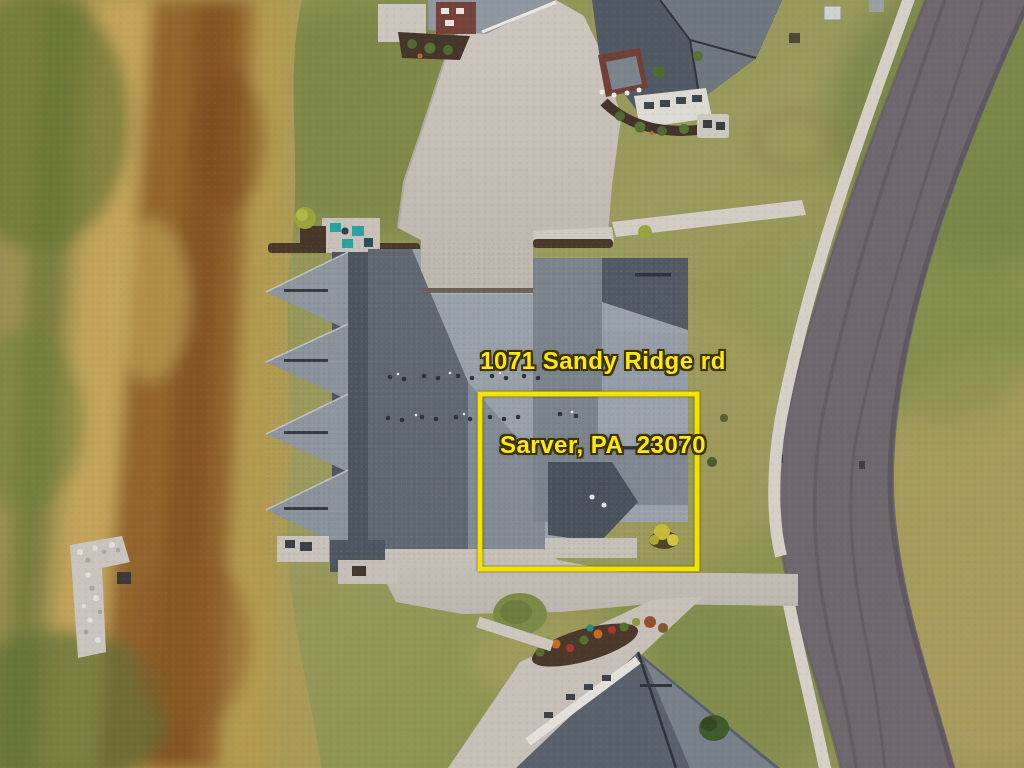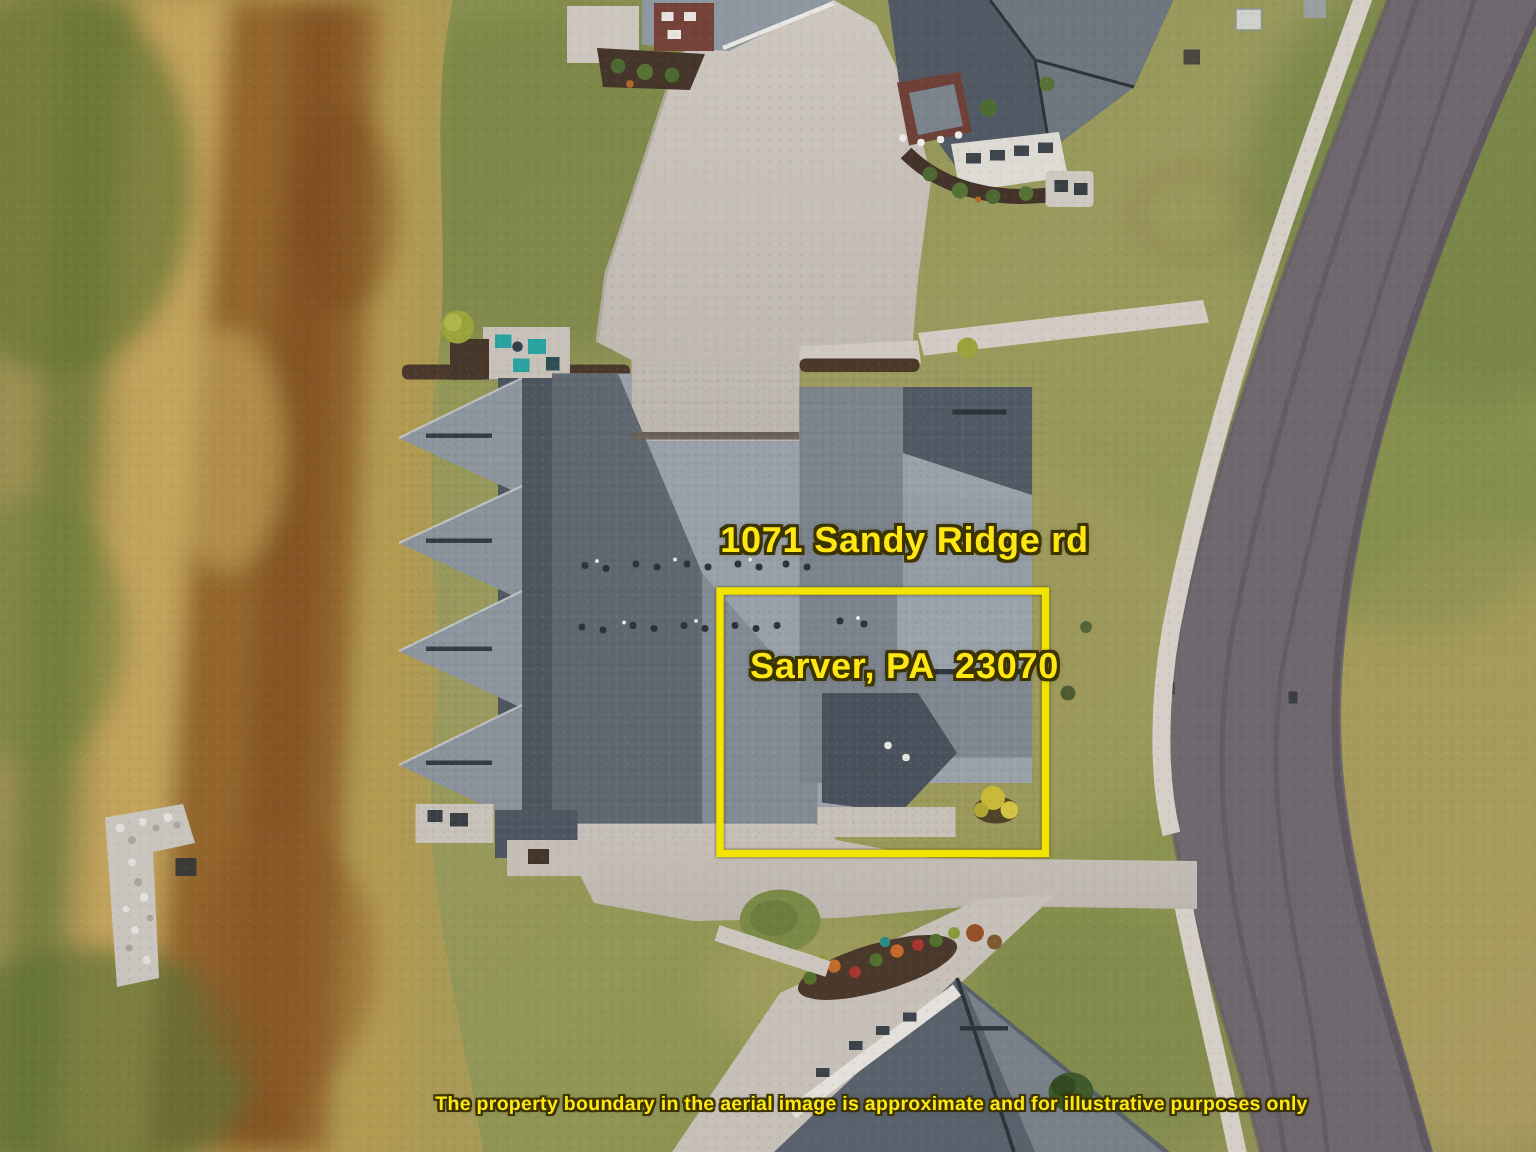--- a/index.html
+++ b/index.html
@@ -331,14 +331,13 @@
 
   <rect x="0" y="0" width="1024" height="768" fill="url(#speck)" opacity=".8"></rect>
 
   <rect x="480" y="394" width="217" height="175" fill="none" stroke-width="5" stroke="#F2E400" style="filter: drop-shadow(0 0 1px rgba(60,50,0,.8));"></rect>
 </svg>
 
 <div class="overlay addr">
   <div>1071 Sandy Ridge rd</div>
   <div>Sarver, PA  23070</div>
 </div>
-<div class="overlay disc">The property boundary in the aerial image is approximate and for illustrative purposes only</div>
 </div>
 
 </body></html>

